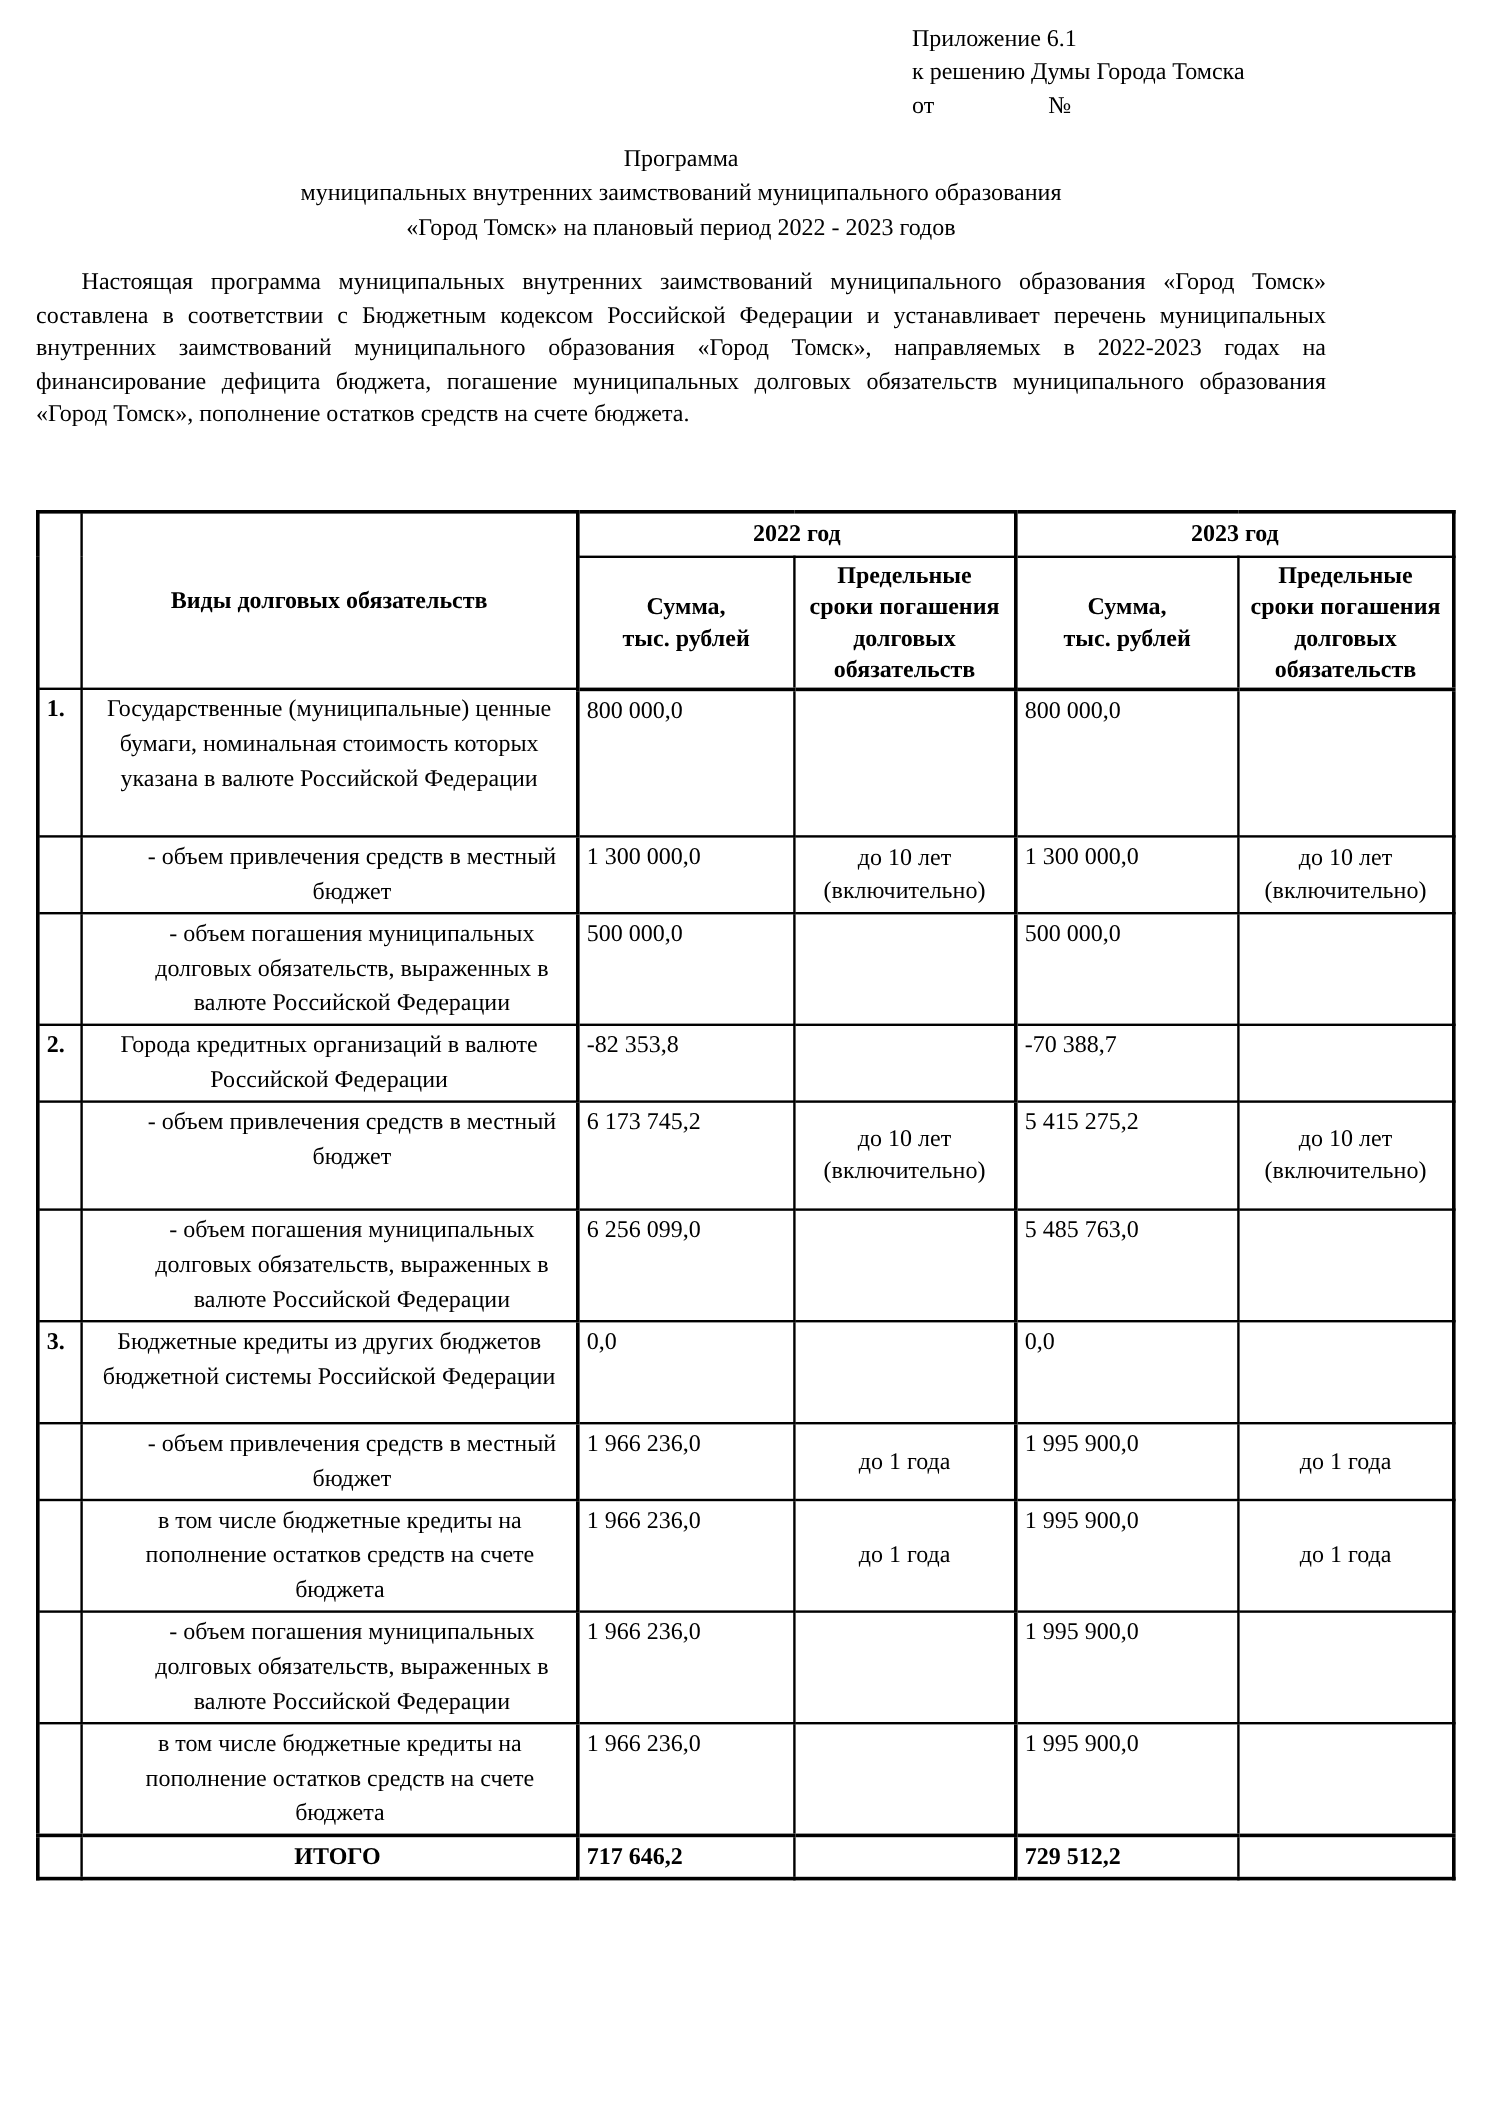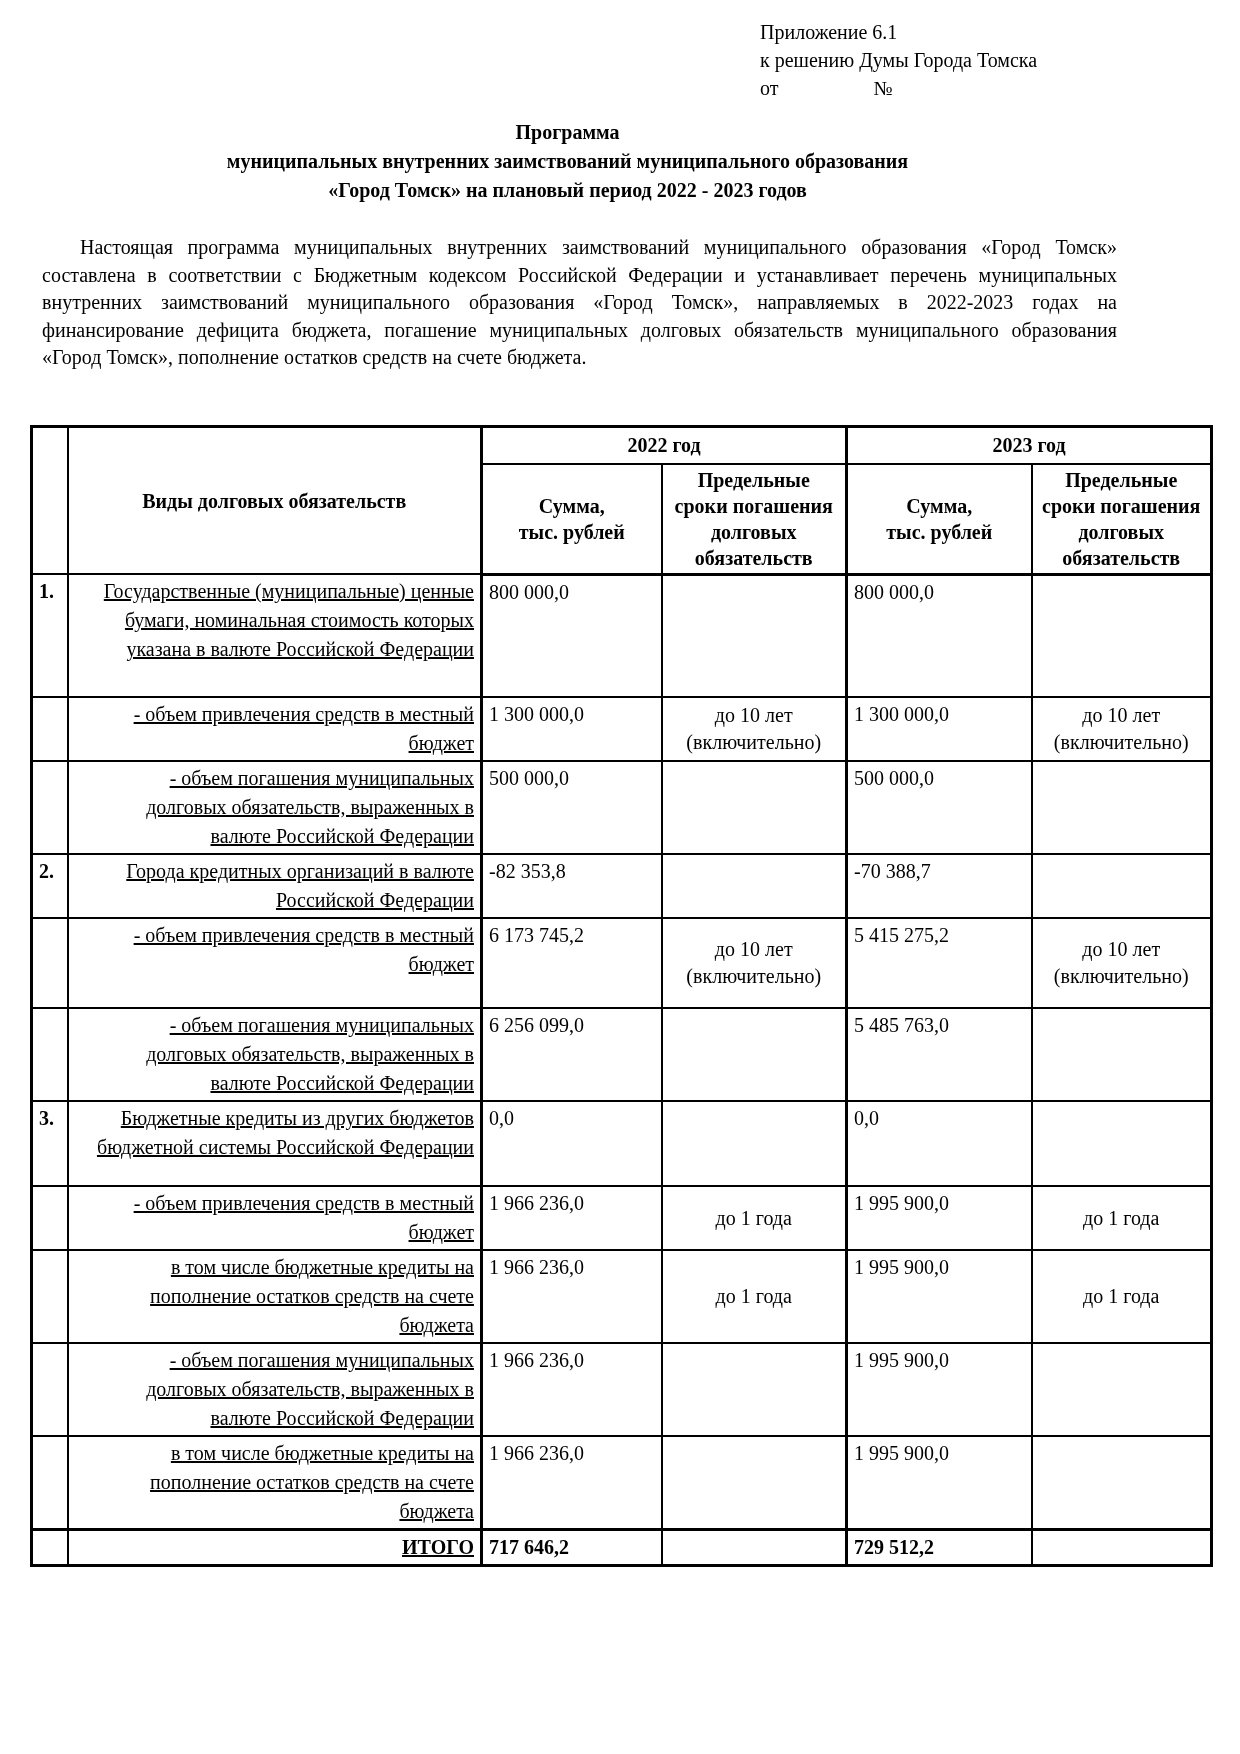--- a/index.html
+++ b/index.html
@@ -30,31 +30,31 @@
   .appendix .no {
     margin-left: 95px;
   }
   
   .doc-title {
     position: absolute;
     top: 118px;
     left: 30px;
     width: 1075px;
     text-align: center;
-    font-weight: bold;
+    font-weight: normal;
     line-height: 29px;
     font-size: 20px;
   }
   
   .intro {
     position: absolute;
     top: 222px;
     left: 30px;
     width: 1075px;
-    margin: 12px;
+    margin: 0;
     text-align: justify;
     text-indent: 38px;
     line-height: 27.5px;
     font-size: 20px;
   }
   
   table.borrowings {
     position: absolute;
     top: 425px;
     left: 30px;
@@ -84,24 +84,23 @@
   
   td.c-num {
     vertical-align: top;
     font-weight: bold;
     padding: 2px 2px 0 6px;
     text-align: left;
     line-height: 29px;
   }
   td.c-label {
     vertical-align: top;
-    text-align: right;
+    text-align: center;
     padding: 2px 8px 2px 26px;
     line-height: 29px;
-    text-decoration: underline;
   }
   td.c-label.dash { padding-left: 44px; }
   td.c-label.sub  { padding-left: 24px; }
   td.c-sum {
     vertical-align: top;
     text-align: left;
     padding: 2px 8px 0 4px;
     line-height: 29px;
   }
   td.c-term {

